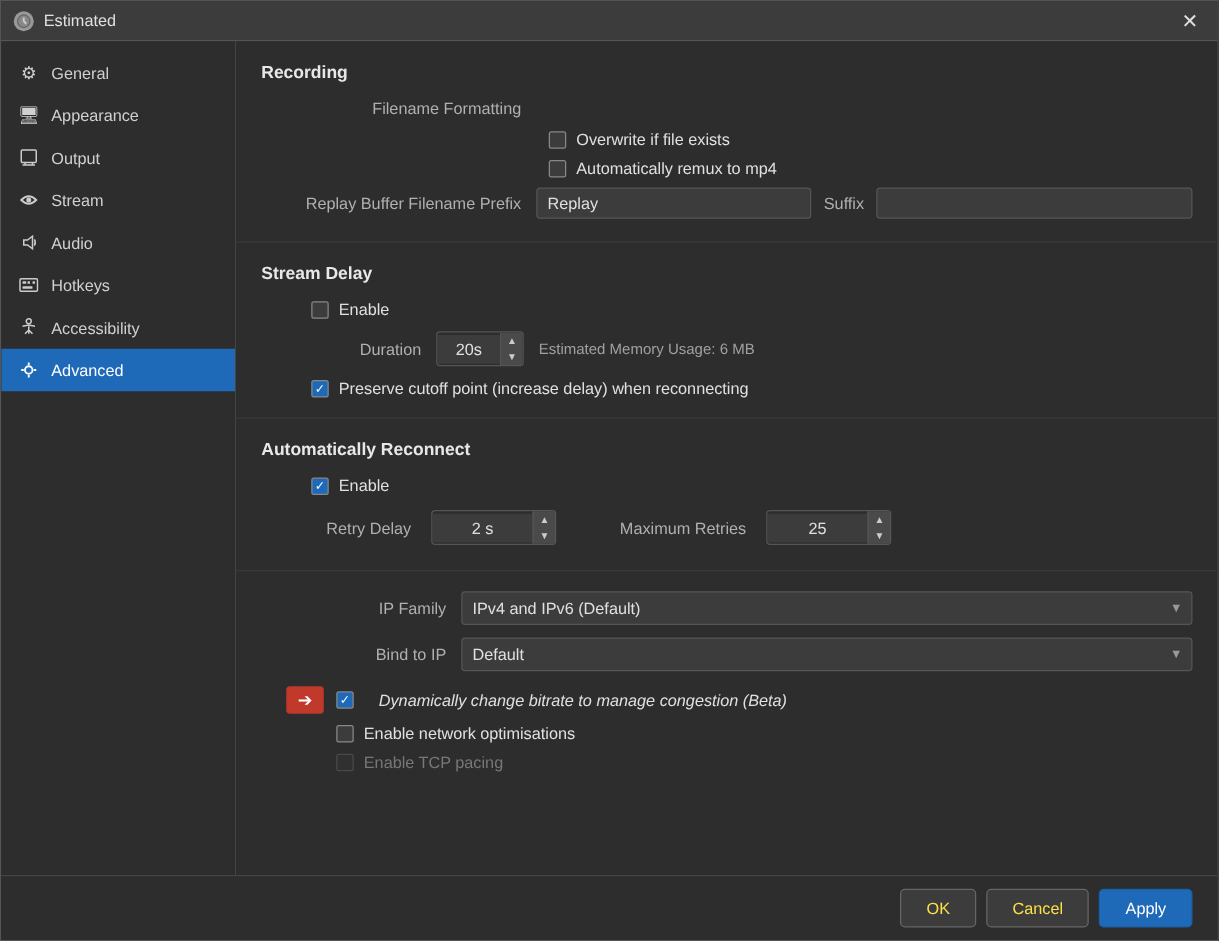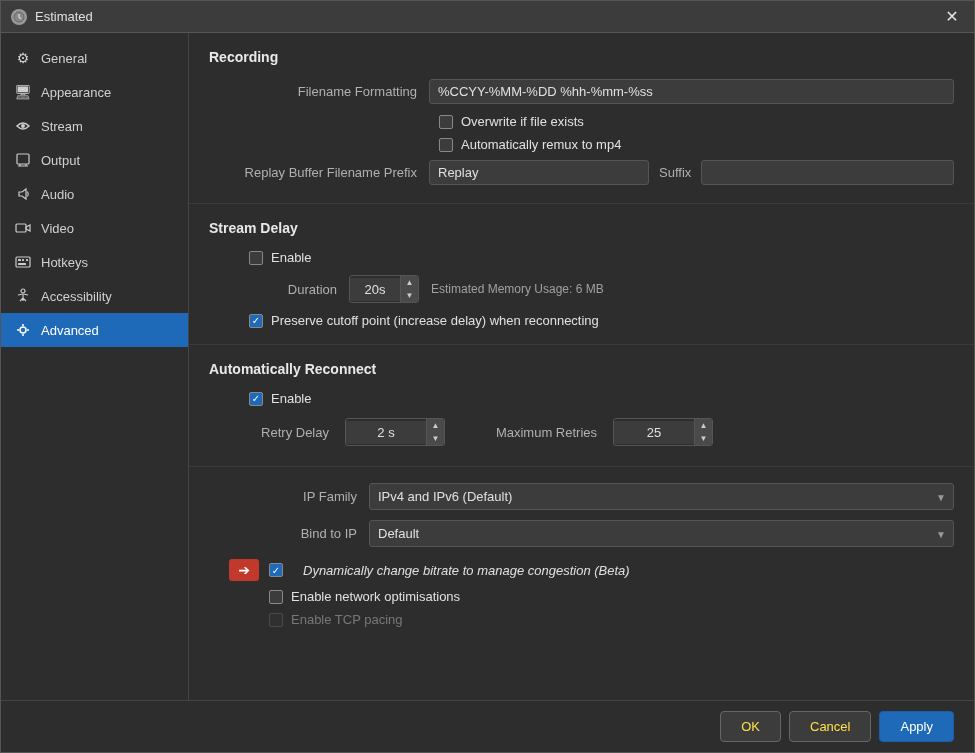--- a/index.html
+++ b/index.html
@@ -334,52 +334,43 @@
         <span class="sidebar-icon">⚙</span>
         <span>General</span>
       </div>
       <div class="sidebar-item">
         <span class="sidebar-icon">🖥</span>
         <span>Appearance</span>
       </div>
       <div class="sidebar-item">
         <span class="sidebar-icon">
           <svg width="16" height="16" viewBox="0 0 16 16" fill="none">
+            <rect x="2" y="2" width="12" height="10" rx="1" stroke="#ccc" stroke-width="1.2" fill="none"></rect>
+            <path d="M5 12 L5 14 M11 12 L11 14 M3 14 L13 14" stroke="#ccc" stroke-width="1.2"></path>
+          </svg>
+        </span>
+        <span>Output</span>
+      </div>
+      <div class="sidebar-item">
+        <span class="sidebar-icon">
+          <svg width="16" height="16" viewBox="0 0 16 16" fill="none">
             <path d="M2 8 Q8 2 14 8 Q8 14 2 8Z" stroke="#ccc" stroke-width="1.5" fill="none"></path>
             <circle cx="8" cy="8" r="2" fill="#ccc"></circle>
           </svg>
         </span>
         <span>Stream</span>
-      </div>
-      <div class="sidebar-item">
-        <span class="sidebar-icon">
-          <svg width="16" height="16" viewBox="0 0 16 16" fill="none">
-            <rect x="2" y="2" width="12" height="10" rx="1" stroke="#ccc" stroke-width="1.2" fill="none"></rect>
-            <path d="M5 12 L5 14 M11 12 L11 14 M3 14 L13 14" stroke="#ccc" stroke-width="1.2"></path>
-          </svg>
-        </span>
-        <span>Output</span>
       </div>
       <div class="sidebar-item">
         <span class="sidebar-icon">
           <svg width="16" height="16" viewBox="0 0 16 16" fill="none">
             <path d="M4 6 L4 10 L7 10 L11 13 L11 3 L7 6 Z" stroke="#ccc" stroke-width="1.2" fill="none"></path>
             <path d="M12.5 5.5 Q14 8 12.5 10.5" stroke="#ccc" stroke-width="1.2"></path>
           </svg>
         </span>
         <span>Audio</span>
-      </div>
-      <div class="sidebar-item">
-        <span class="sidebar-icon">
-          <svg width="16" height="16" viewBox="0 0 16 16" fill="none">
-            <rect x="1" y="4" width="10" height="8" rx="1" stroke="#ccc" stroke-width="1.2" fill="none"></rect>
-            <path d="M11 7 L15 5 L15 11 L11 9 Z" stroke="#ccc" stroke-width="1.2" fill="none"></path>
-          </svg>
-        </span>
-        <span>Video</span>
       </div>
       <div class="sidebar-item">
         <span class="sidebar-icon">
           <svg width="16" height="16" viewBox="0 0 16 16" fill="none">
             <rect x="1" y="3" width="14" height="10" rx="1" stroke="#ccc" stroke-width="1.2" fill="none"></rect>
             <rect x="3" y="5" width="3" height="2" rx="0.5" fill="#ccc"></rect>
             <rect x="7" y="5" width="2" height="2" rx="0.5" fill="#ccc"></rect>
             <rect x="11" y="5" width="2" height="2" rx="0.5" fill="#ccc"></rect>
             <rect x="3" y="9" width="8" height="2" rx="0.5" fill="#ccc"></rect>
           </svg>
@@ -406,21 +397,20 @@
       </div>
     </div>
 
     <div class="main">
 
       <div class="section">
         <div class="section-title">Recording</div>
 
         <div class="form-row">
           <div class="form-label" style="width:220px;">Filename Formatting</div>
-          <input type="text" class="text-input" value="%CCYY-%MM-%DD %hh-%mm-%ss" style="">
         </div>
 
         <div class="checkbox-row" style="padding-left:230px;">
           <div class="unchecked-styled"></div>
           <span>Overwrite if file exists</span>
         </div>
 
         <div class="checkbox-row" style="padding-left:230px;">
           <div class="unchecked-styled"></div>
           <span>Automatically remux to mp4</span>

